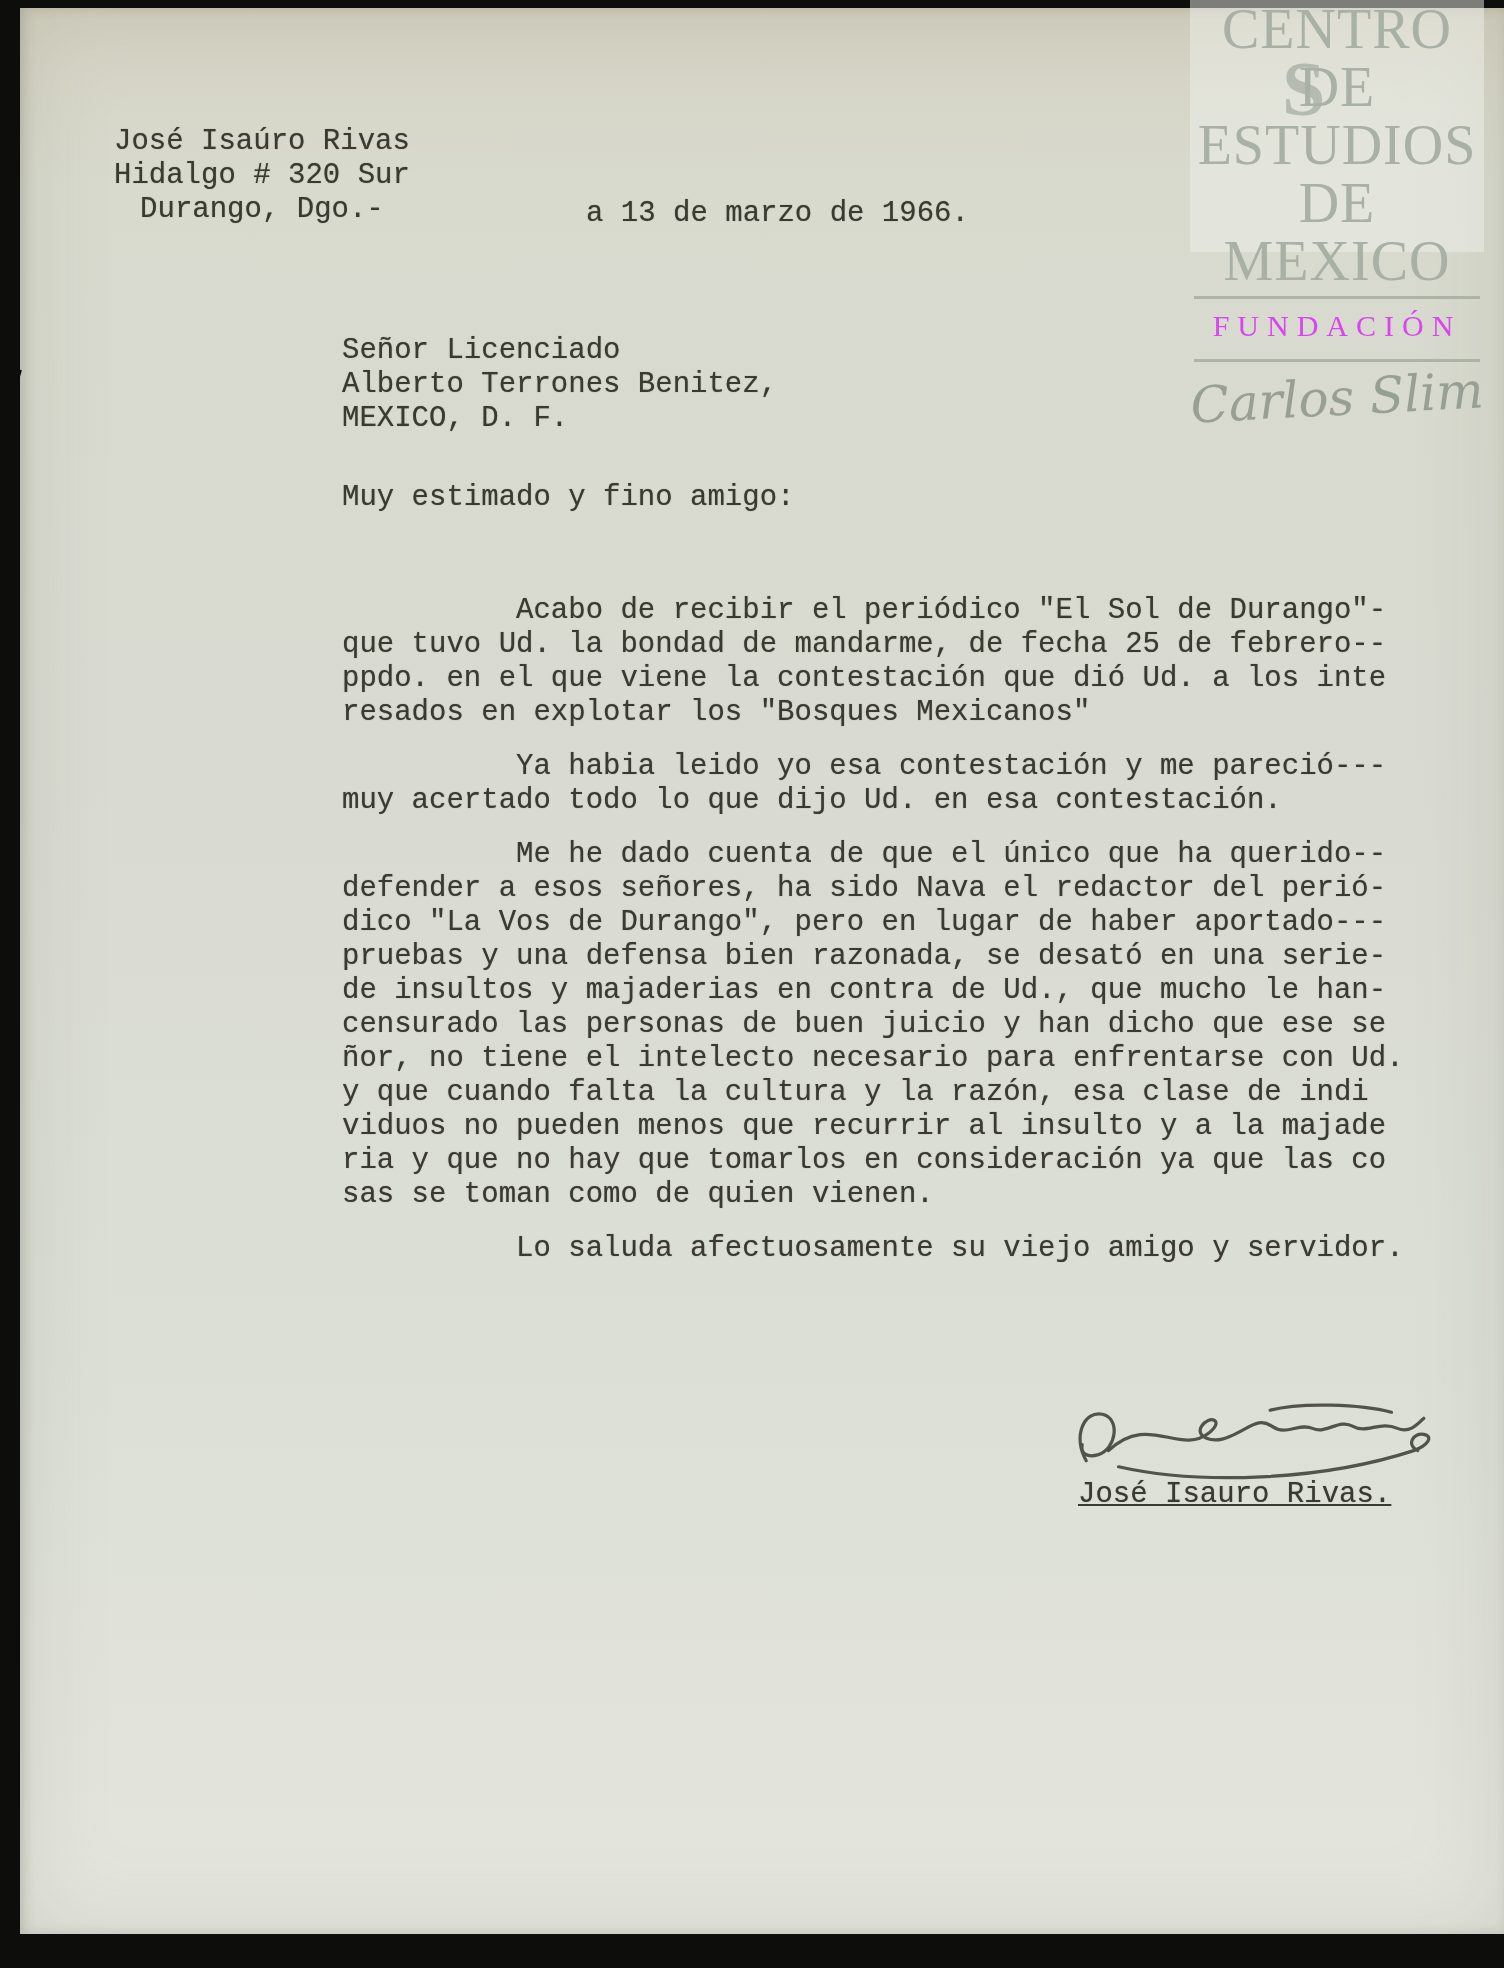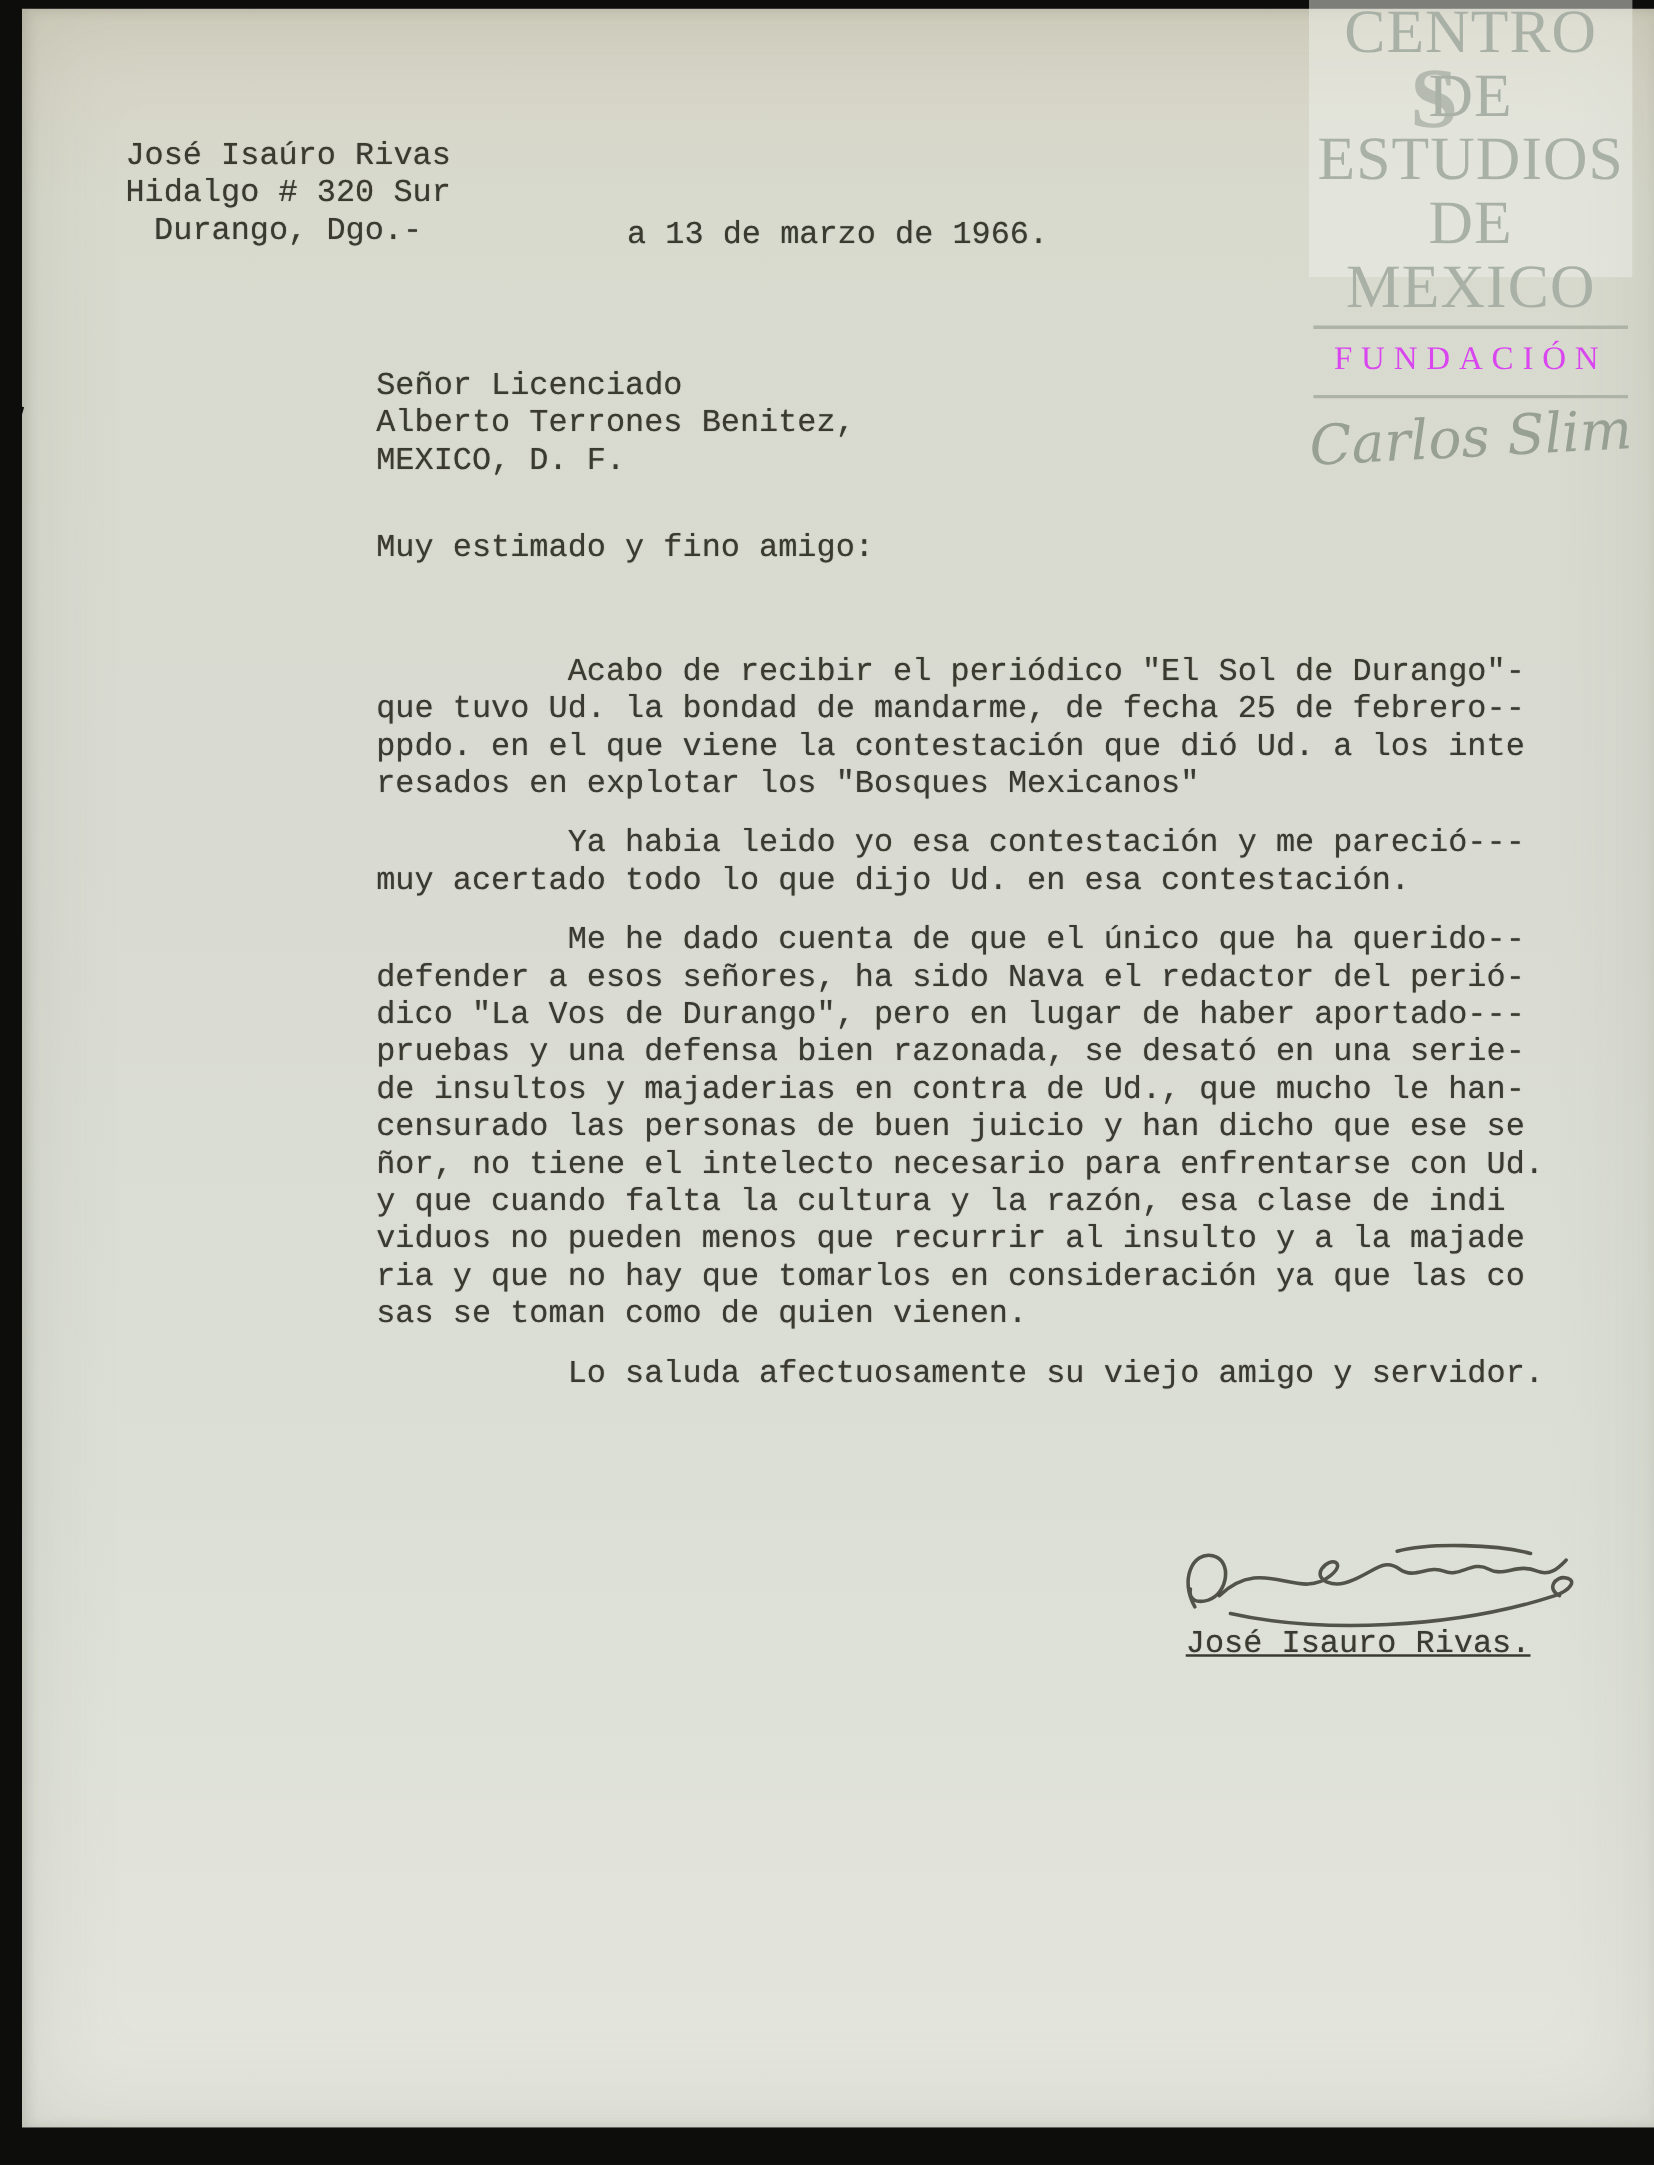--- a/index.html
+++ b/index.html
@@ -37,21 +37,21 @@
   }
   .typed, .para {
     white-space: pre;
     font-size: 29px;
     line-height: 34px;
     color: var(--ink);
     text-shadow: 0 0 1px rgba(50,50,40,0.55);
   }
   .typed { position: absolute; }
   .sender     { left: 114px; top: 125px; text-align: center; }
-  .date       { left: 570px; top: 197px; }
+  .date       { left: 586px; top: 197px; }
   .recipient  { left: 342px; top: 334px; }
   .salutation { left: 342px; top: 481px; }
   .body-flow  { position: absolute; left: 342px; top: 574px; width: 1140px; }
   .para { margin-bottom: 16px; margin-top: 20px; }
   .signature-wrap {
     position: absolute;
     left: 1055px; top: 1392px;
     width: 400px; height: 96px;
   }
   .signature-wrap svg { width: 100%; height: 100%; }

